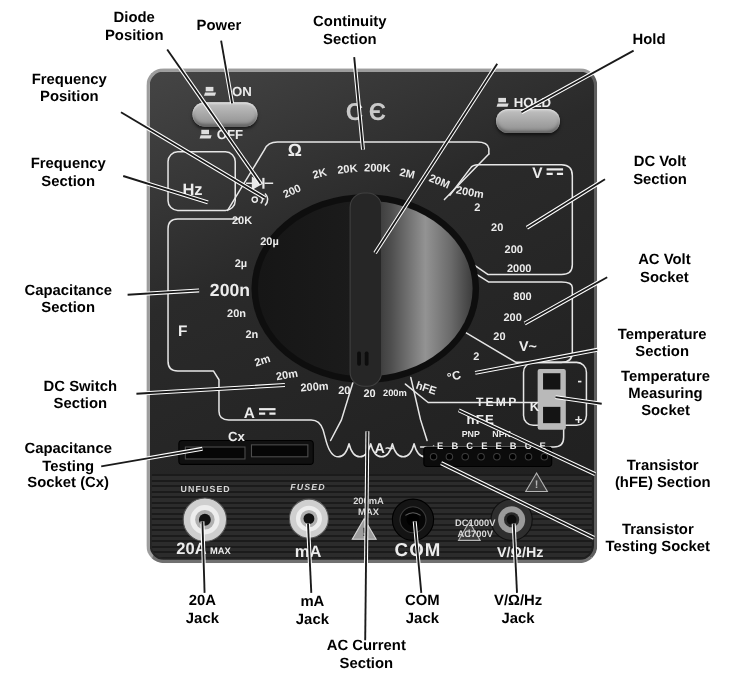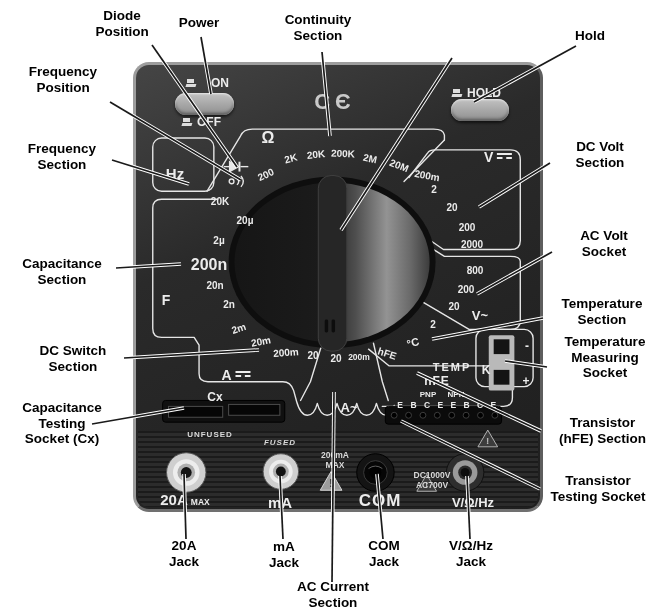--- a/index.html
+++ b/index.html
@@ -215,21 +215,21 @@
     <div class="pt" style="left:316px;top:282px;font-size:11px;letter-spacing:2px;margin-top:20px;">TEMP</div>
     <div class="pt" style="left:350px;top:305px;font-size:12px;">K</div>
     <div class="pt" style="left:391px;top:281px;font-size:12px;">-</div>
     <div class="pt" style="left:390px;top:316px;font-size:12px;">+</div>
 
     <div class="pt" style="left:301px;top:316px;font-size:12px;letter-spacing:1px;">hFE</div>
     <div class="pt" style="left:292px;top:330px;font-size:8px;">PNP</div>
     <div class="pt" style="left:320px;top:330px;font-size:8px;">NPN</div>
     <div class="pt" style="left:312px;top:340px;font-size:8.5px;letter-spacing:2.5px;">E B C E E B C E</div>
 
-    <div class="pt" style="left:51px;top:370px;font-size:8px;letter-spacing:1px;color:#d8d8d8;margin-left:23px;">UNFUSED</div>
+    <div class="pt" style="left:51px;top:380px;font-size:8px;letter-spacing:1px;color:#d8d8d8;">UNFUSED</div>
     <div class="pt" style="left:144px;top:378px;font-size:8px;letter-spacing:1px;color:#d8d8d8;font-style:italic;">FUSED</div>
     <div class="pt" style="left:49px;top:434px;font-size:15px;"><span>20A</span> <span style="font-size:8.5px;">MAX</span></div>
     <div class="pt" style="left:144px;top:437px;font-size:15px;">mA</div>
     <div class="pt ml" style="left:199px;top:396px;font-size:8.5px;color:#d8d8d8;">200mA
 MAX</div>
     <div class="pt" style="left:244px;top:435px;font-size:17px;letter-spacing:1px;">COM</div>
     <div class="pt ml" style="left:296px;top:400px;font-size:8.5px;color:#d8d8d8;margin-top:16px;">DC1000V
 AC700V</div>
     <div class="pt" style="left:337px;top:437px;font-size:13px;">V/Ω/Hz</div>
   </div>

